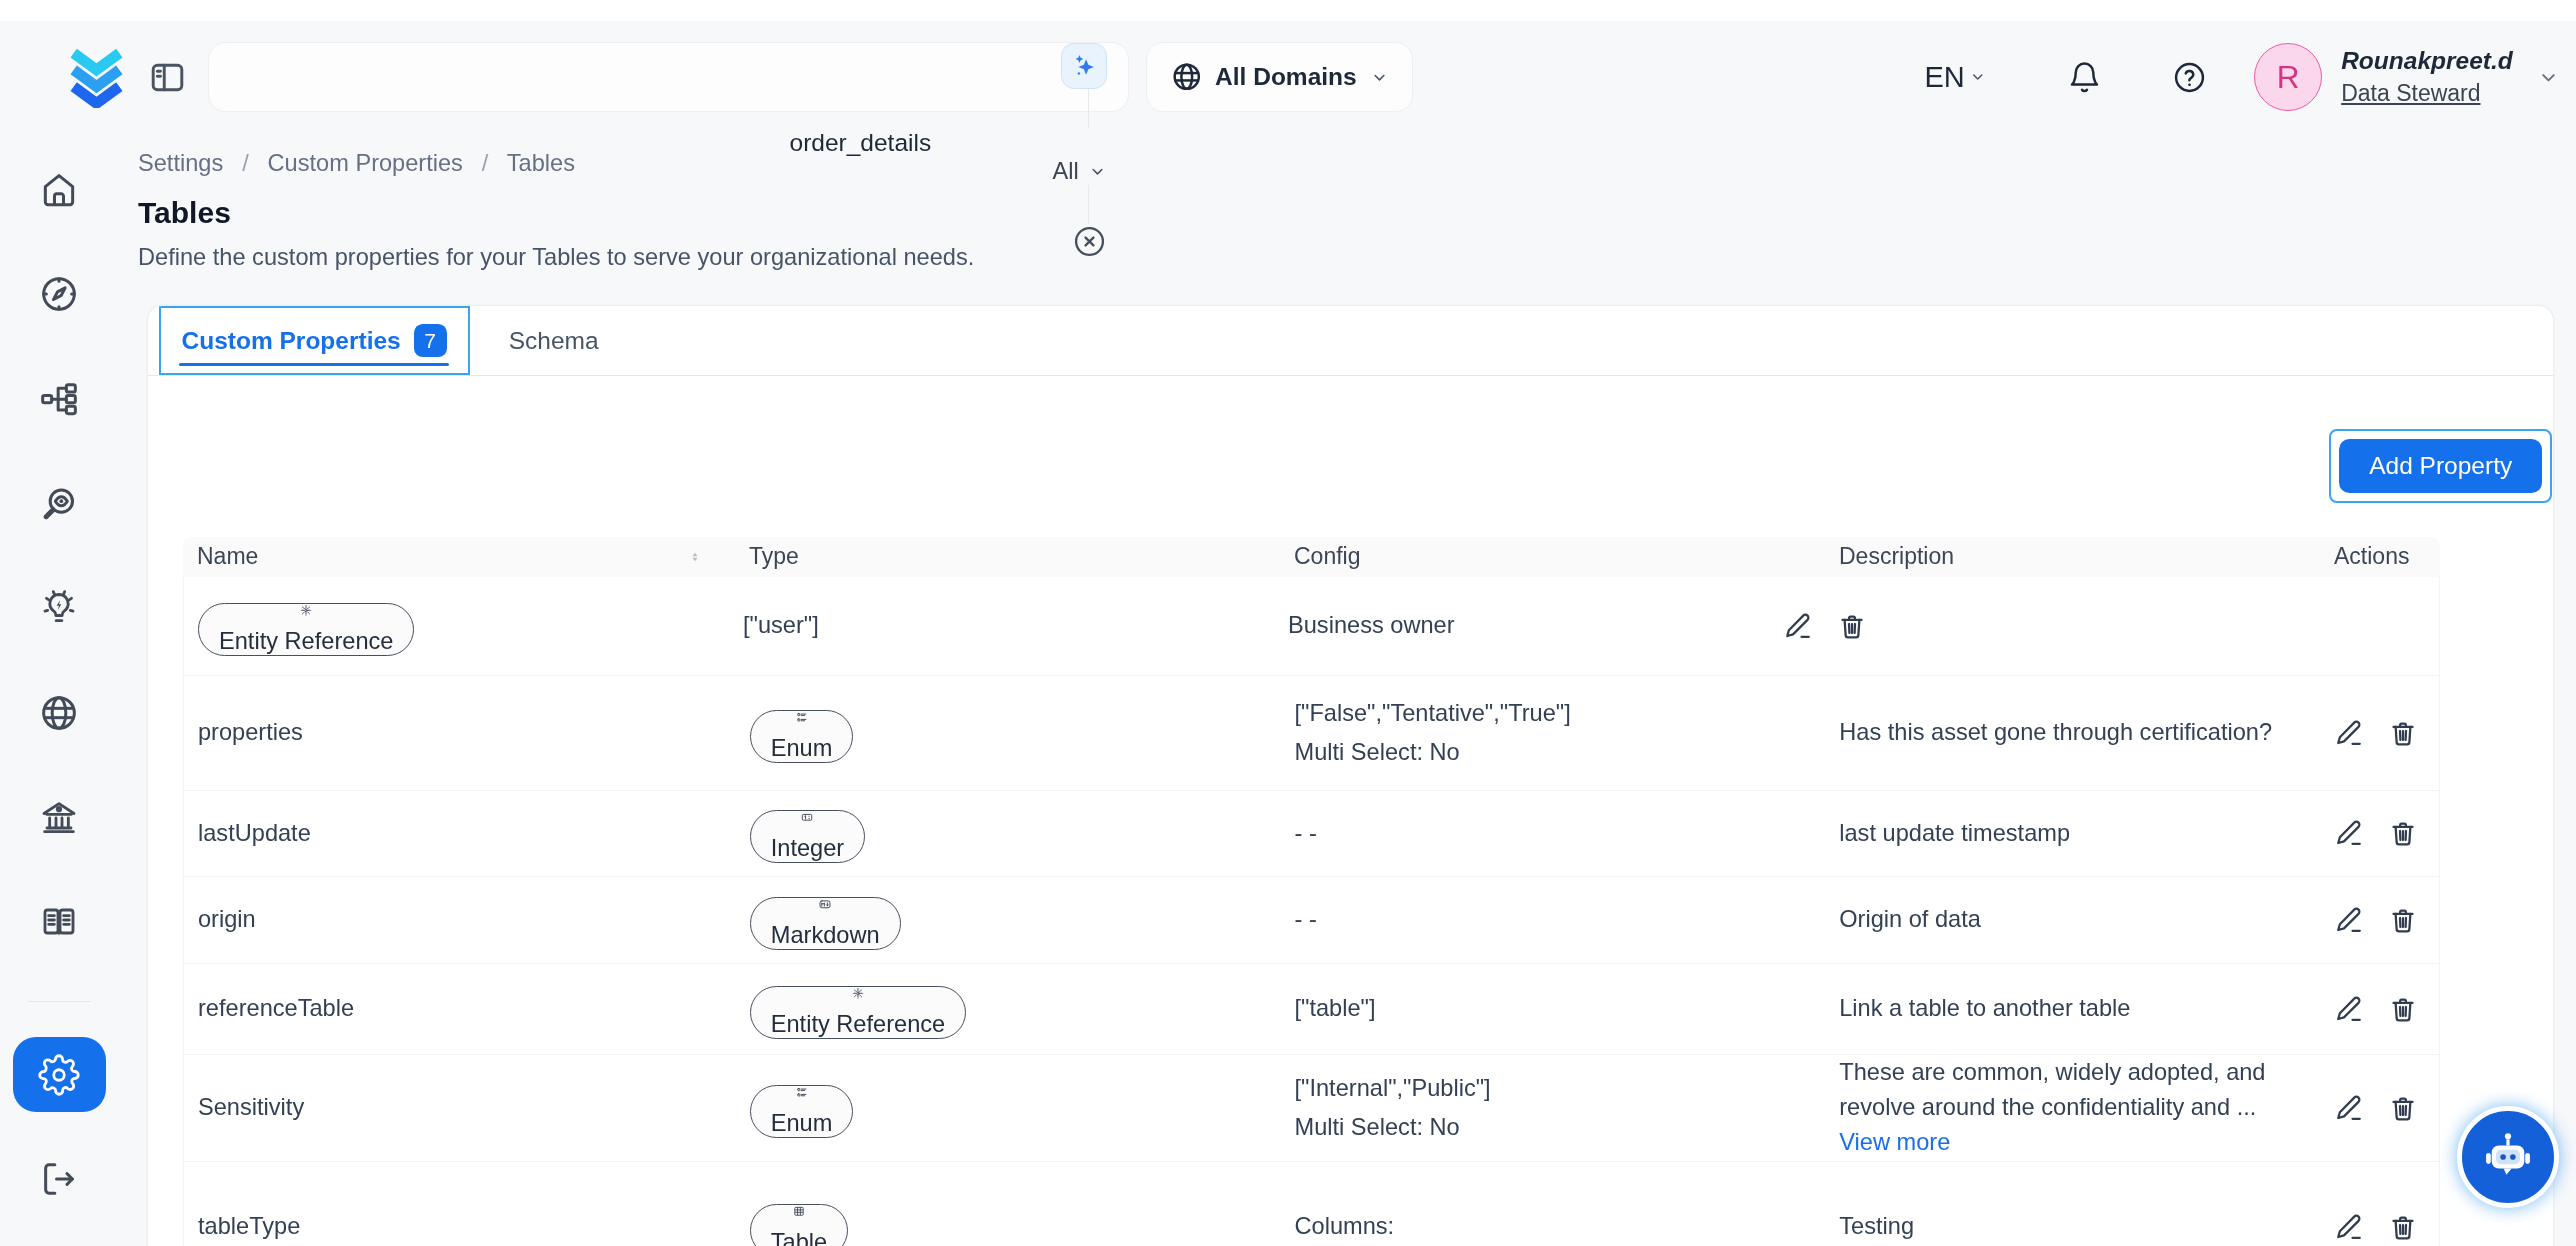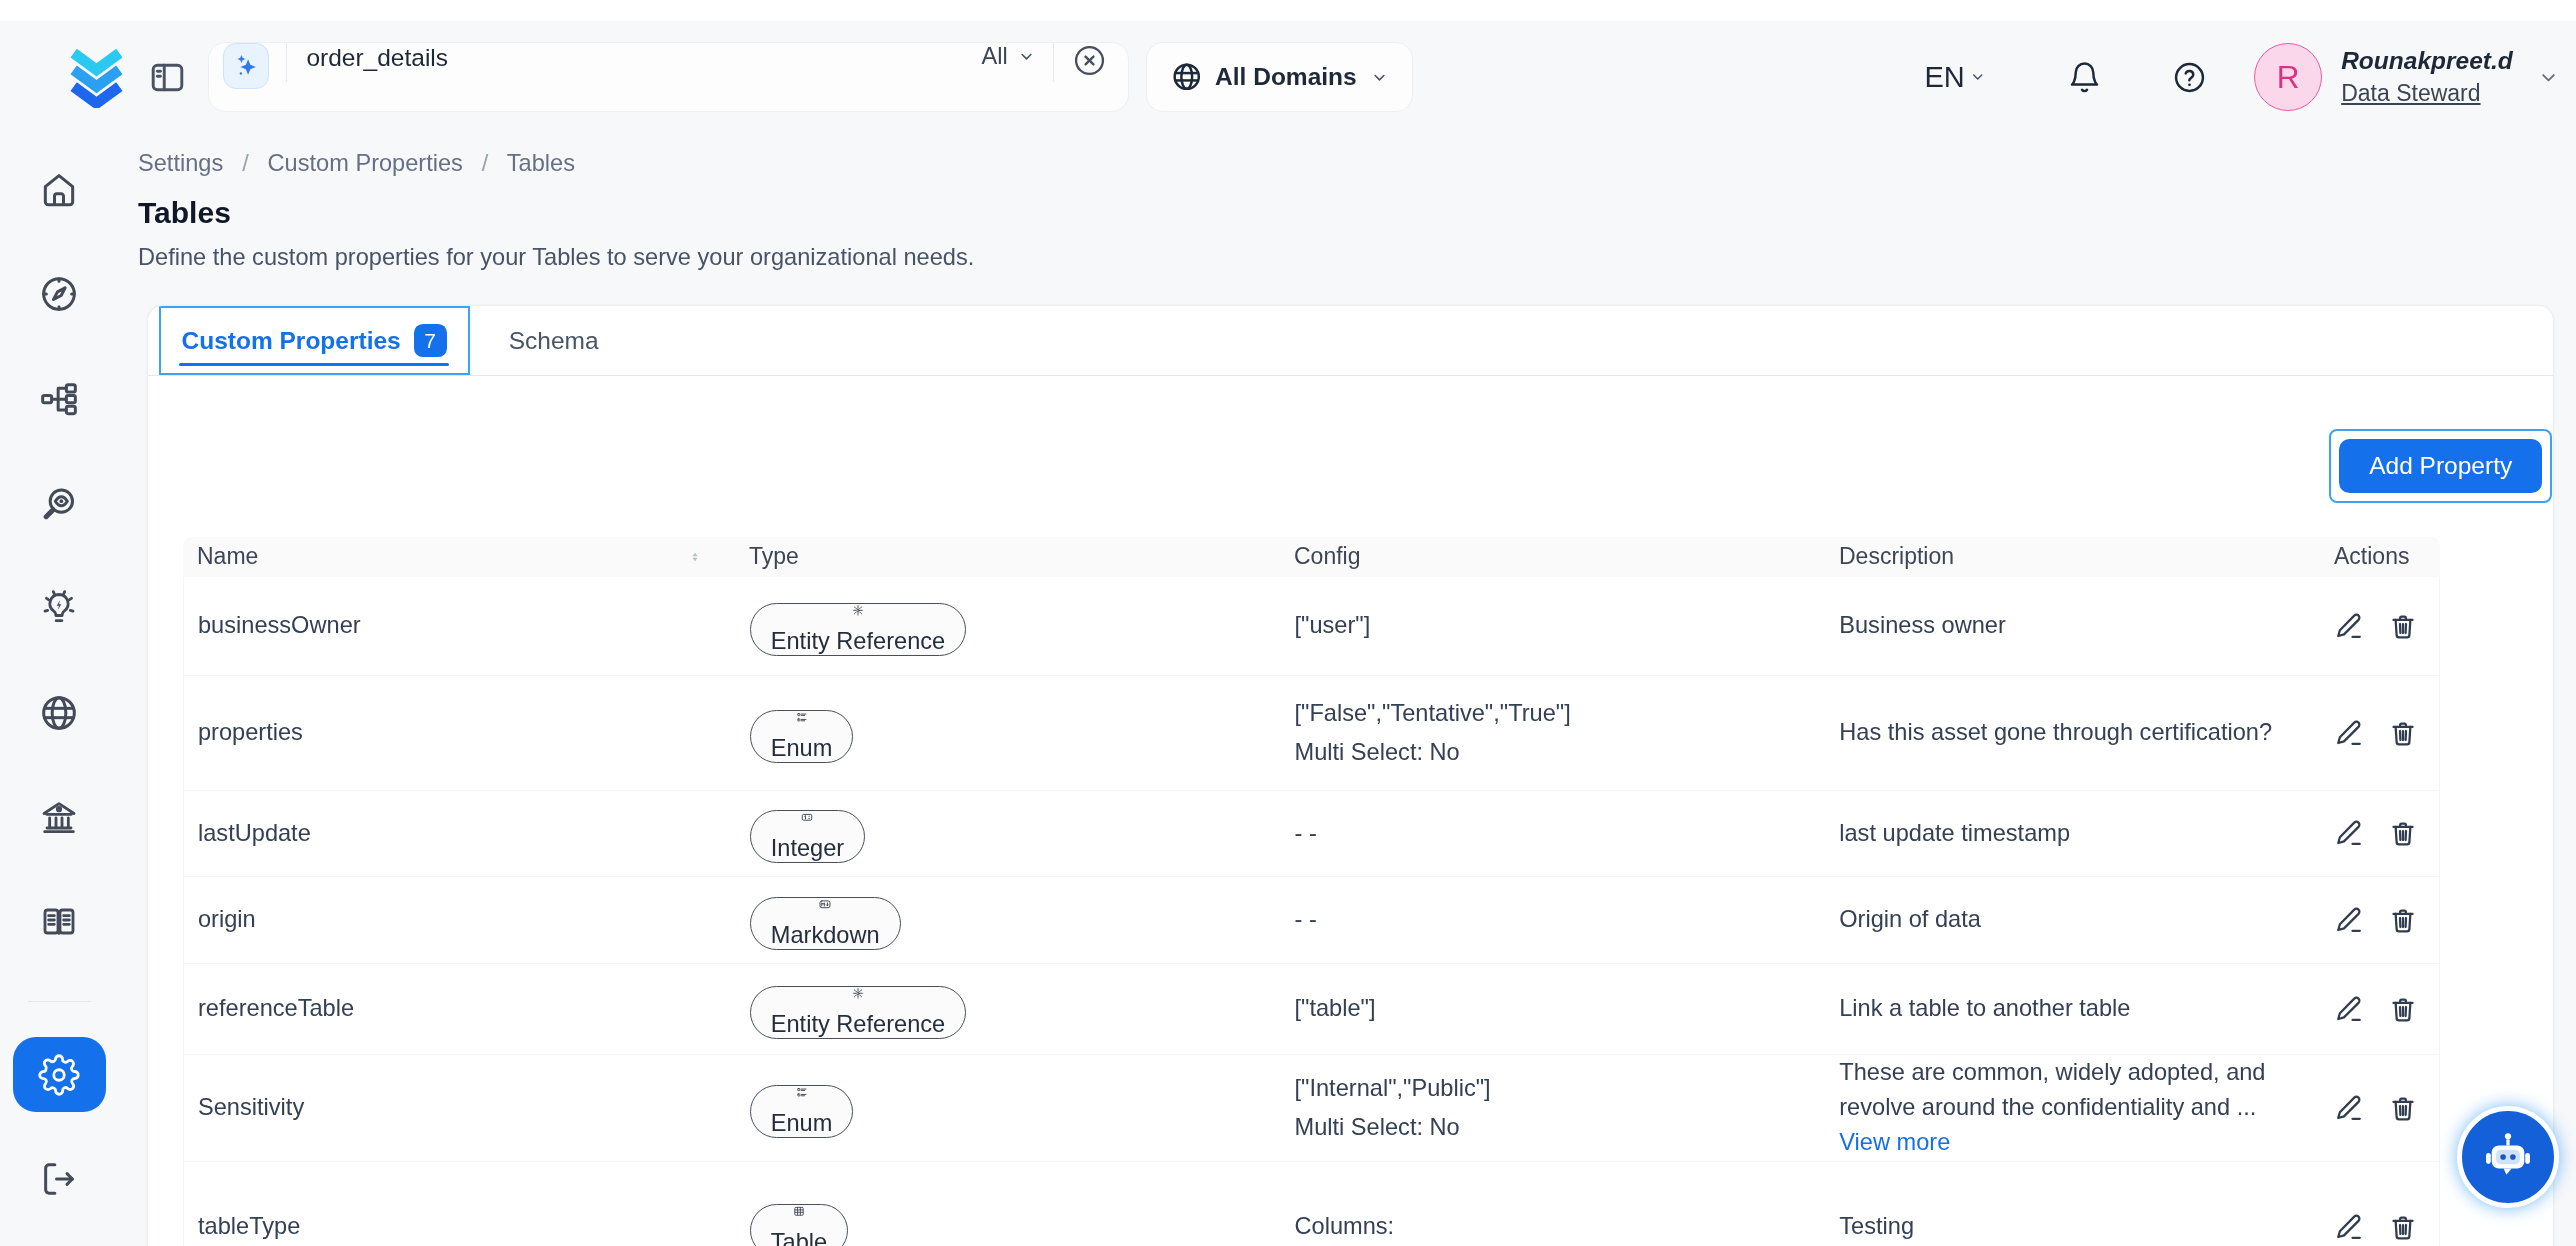--- a/index.html
+++ b/index.html
@@ -10,22 +10,23 @@
   }
   svg { display:block; }
   .top-strip { height:21px; background:#ffffff; }
 
   
   .header { height:112px; display:flex; align-items:center; padding:0 15.8px 0 63px; }
   .logo { width:67px; height:61px; flex:0 0 auto; }
   .panel-toggle { margin-left:17.5px; color:#4a5362; cursor:pointer; }
   .search-bar {
     margin-left:21px; width:921px; height:70px; background:#fdfdfe;
-    border:0.9px solid #edeff3; border-radius:17.5px; display:flex; align-items:flex-start;
+    border:0.9px solid #edeff3; border-radius:17.5px; display:flex; align-items:flex-end;
     padding:0 21px 0 14px;
+    flex-direction:column;
   }
   .ai-chip { width:46px; height:46px; border-radius:13px; background:#e9f3fd; border:0.9px solid #cfe3fa;
     display:flex; align-items:center; justify-content:center; flex:0 0 auto; }
   .vsep { width:0.9px; height:39px; background:#e7e9ee; margin:0 17.5px; flex:0 0 auto; }
   .search-input { flex:1; border:none; outline:none; background:transparent; font-size:24.5px;
     color:#1d2939; font-family:inherit; }
   .all-wrap { display:flex; align-items:center; gap:8.8px; color:#3b4453; font-size:23.6px; cursor:pointer; }
   .clear-btn { color:#454f5e; cursor:pointer; }
   .domains-btn { margin-left:17.5px; height:70px; background:#fdfdfe; border:0.9px solid #edeff3;
     border-radius:16.6px; display:flex; align-items:center; gap:13px; padding:0 23.6px; cursor:pointer; }
@@ -324,21 +325,20 @@
             </div>
           <div class="th w-desc">
               <span>Description</span>
             </div>
           <div class="th w-actions">
               <span>Actions</span>
             </div>
         </div>
         <div class="t-body" id="table-body">
             <div class="t-row" style="height: 99px;">
-    <div class="td w-name c-name">businessOwner</div>
     <div class="td w-type">
       <span class="pill">
                   <svg width="30" height="30" viewBox="0 0 24 24" fill="none" stroke="#333b49" stroke-width="1.7" stroke-linecap="round">
     <circle cx="12" cy="12" r="2.3"></circle>
     <line x1="16.2" y1="12" x2="19.2" y2="12"></line>
                     <line x1="4.8" y1="12" x2="7.8" y2="12"></line>
     <line x1="12" y1="16.2" x2="12" y2="19.2"></line>
                     <line x1="12" y1="4.8" x2="12" y2="7.8"></line>
     <line x1="14.97" y1="14.97" x2="17.09" y2="17.09"></line>
                     <line x1="9.03" y1="9.03" x2="6.91" y2="6.91"></line>

